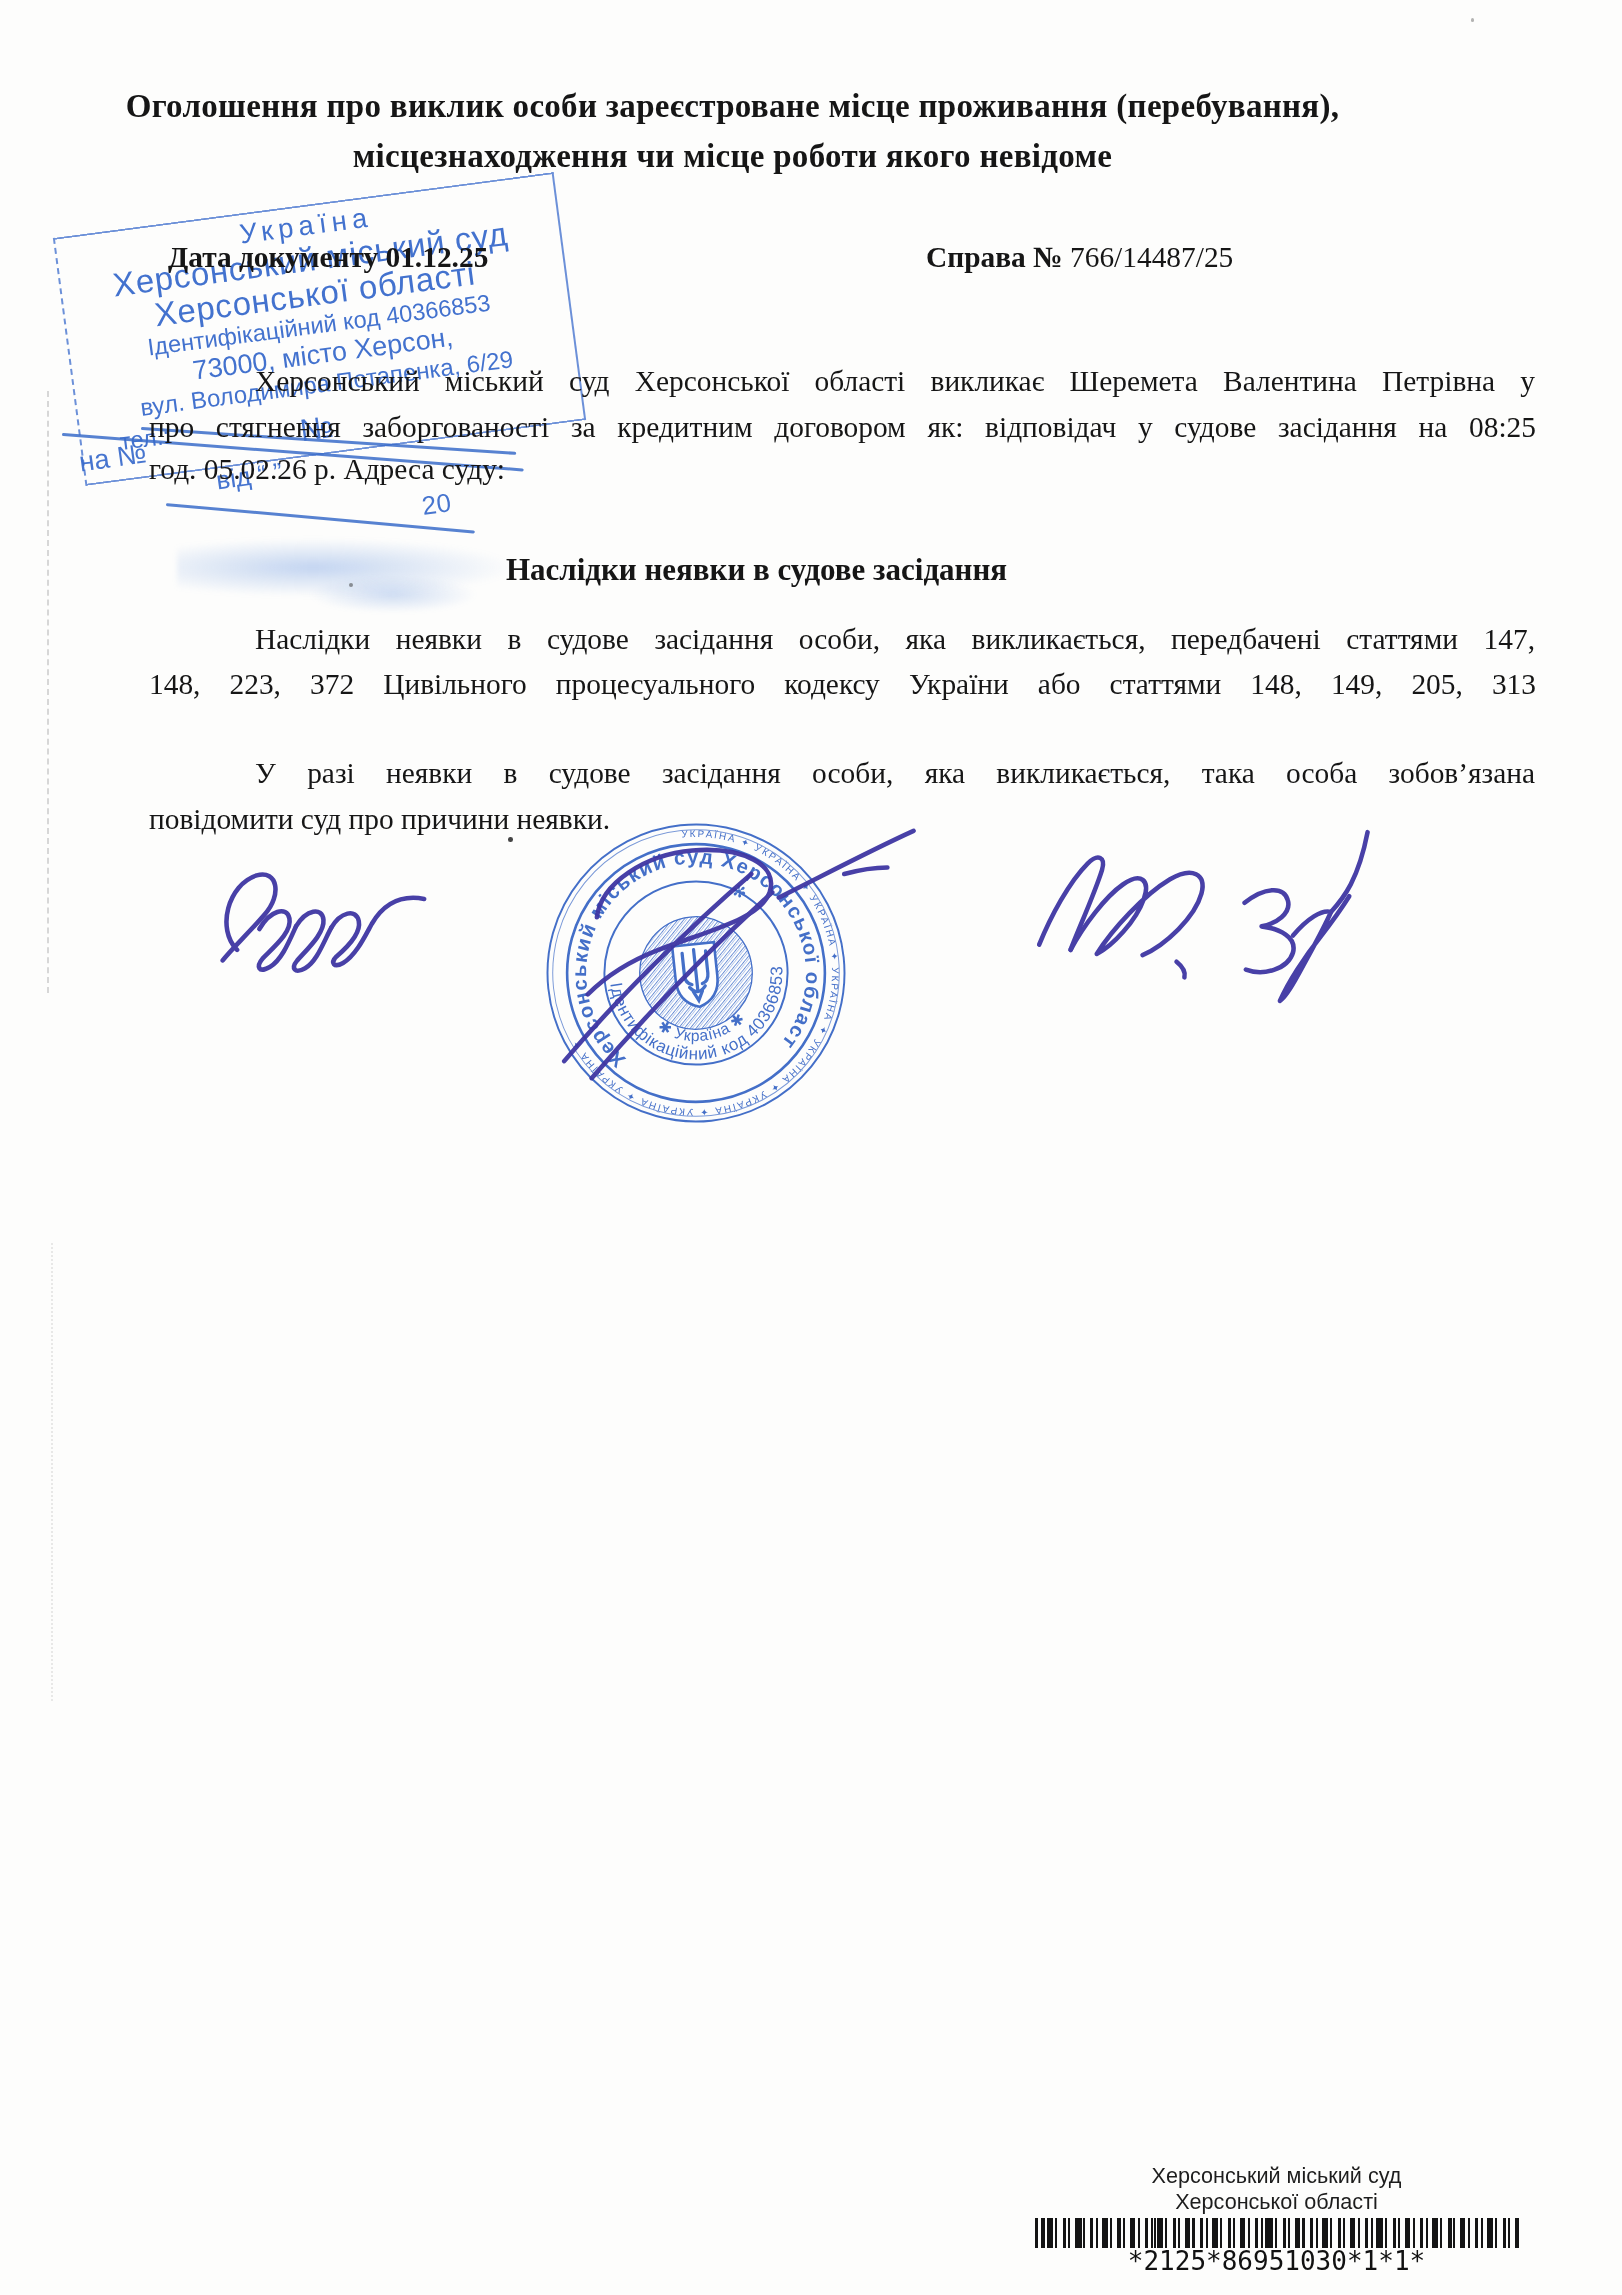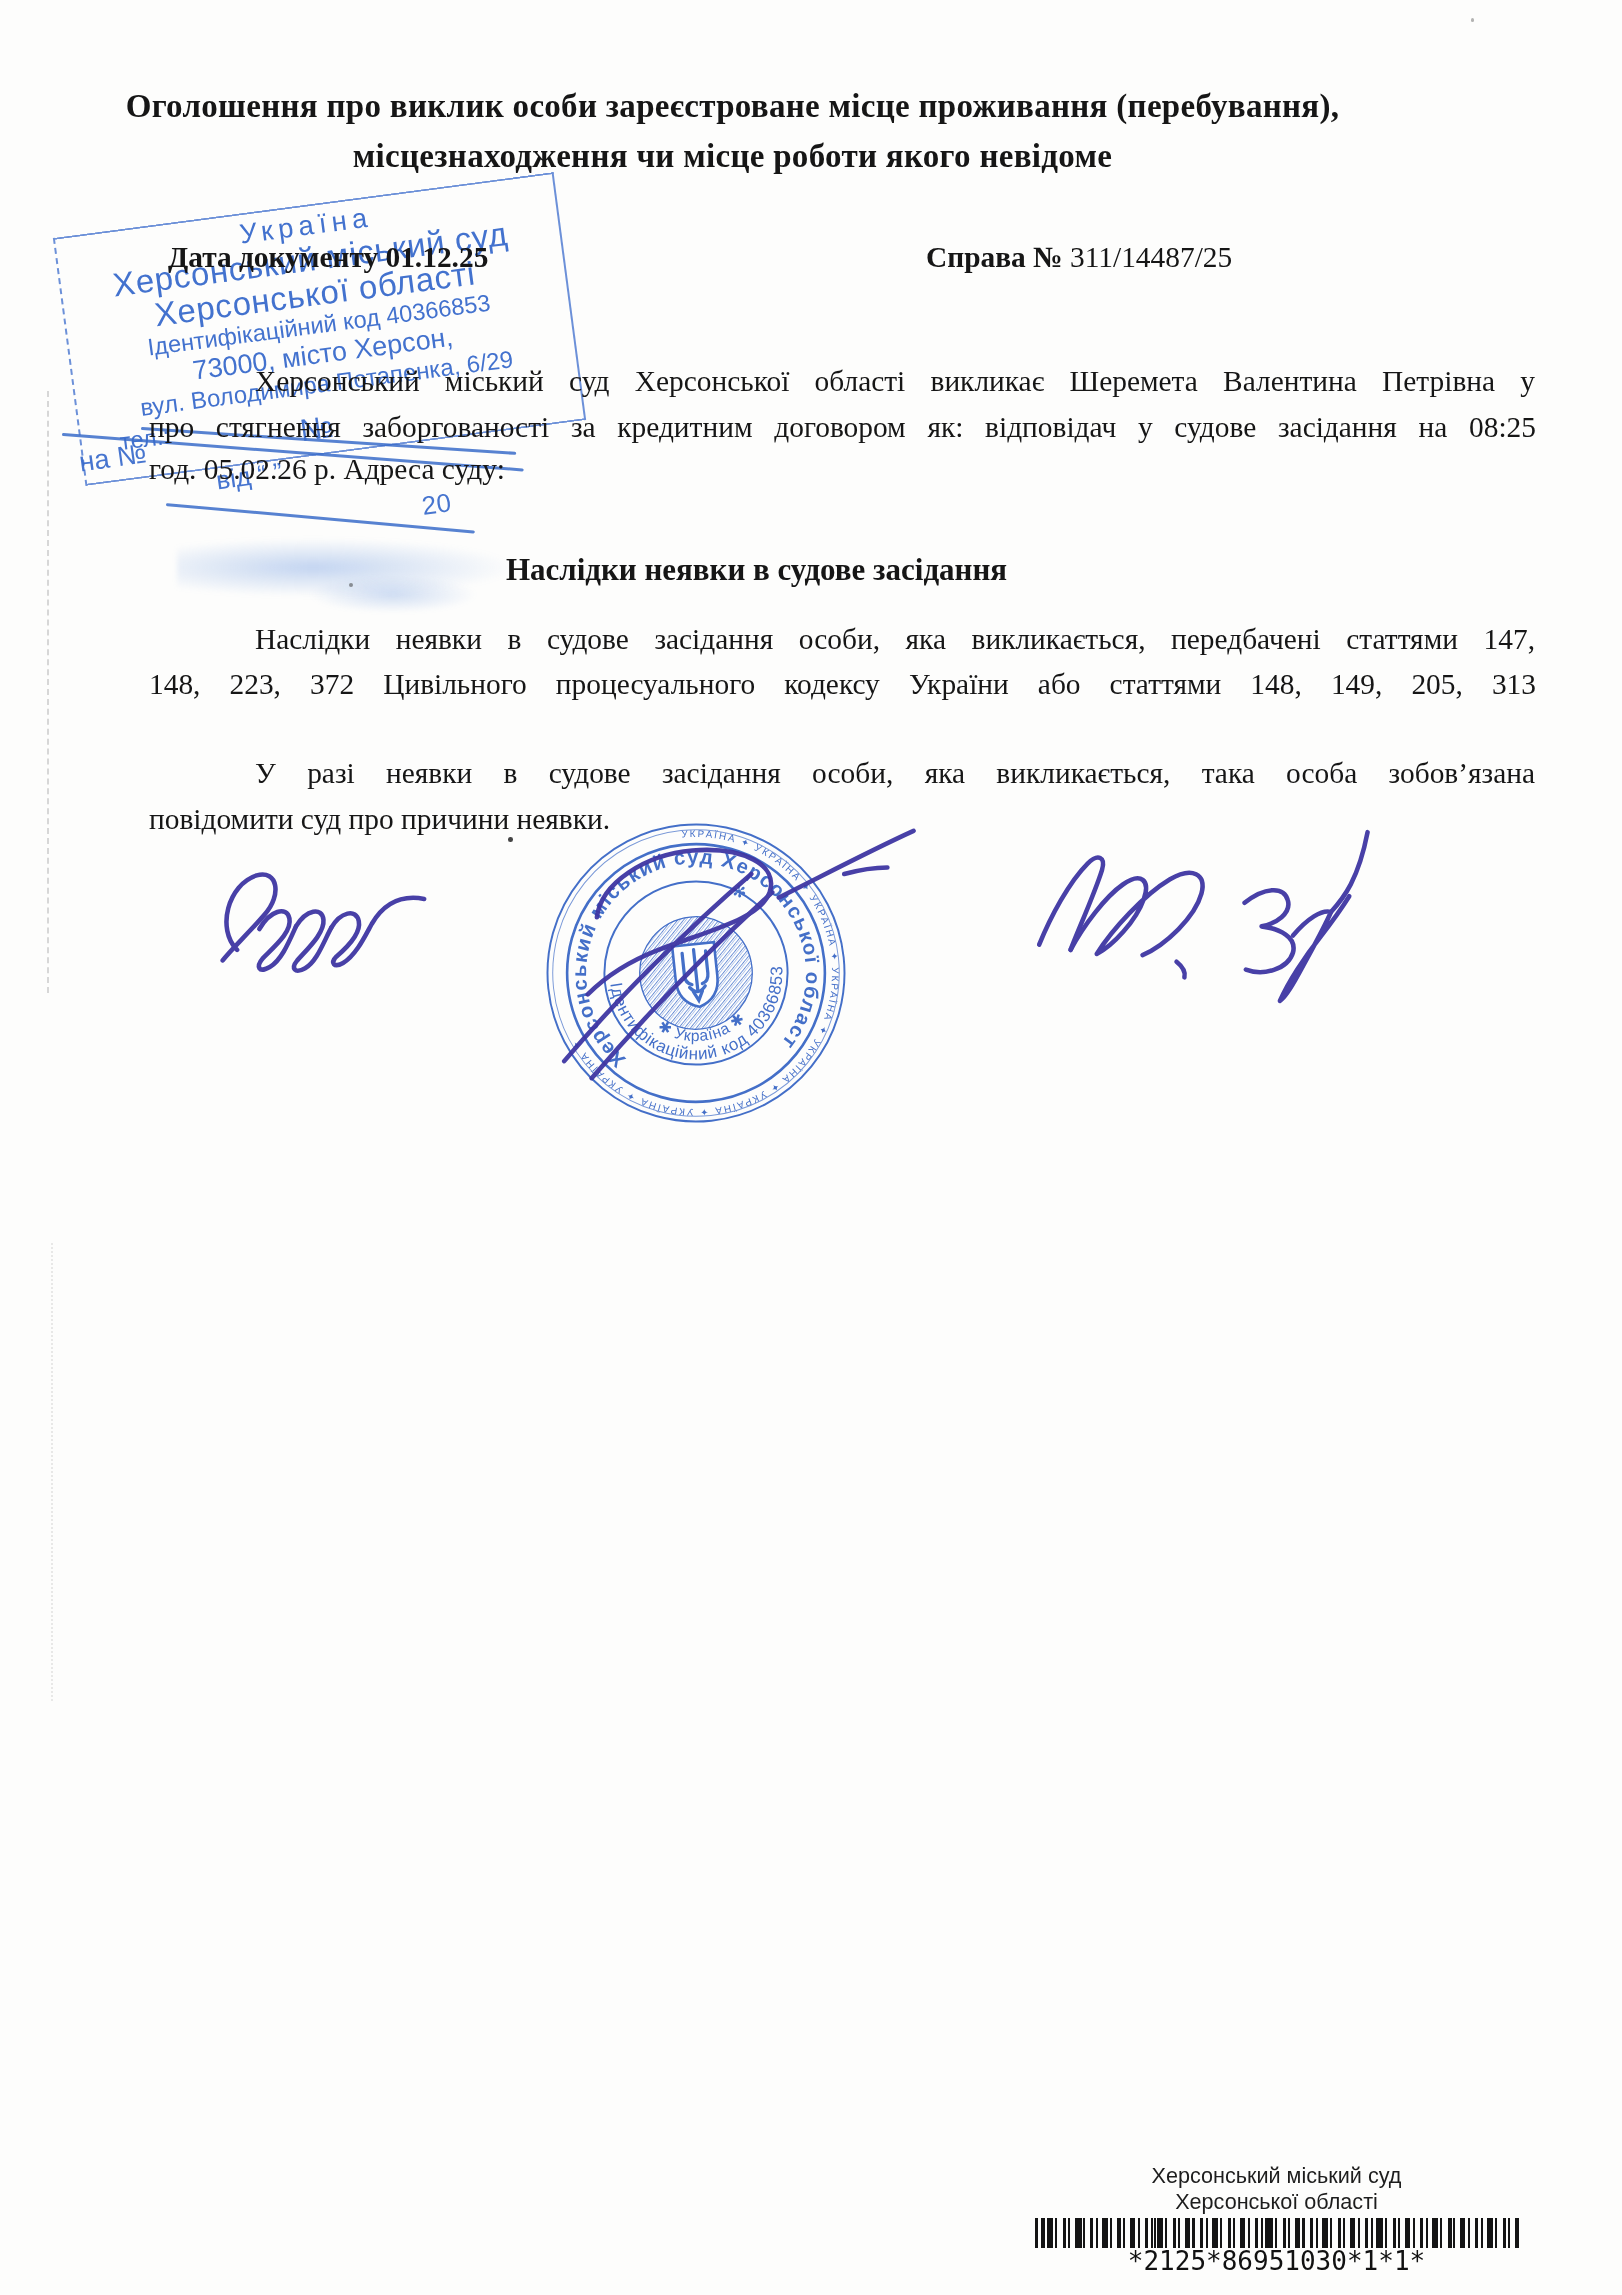--- a/index.html
+++ b/index.html
@@ -117,21 +117,21 @@
   <div class="stamp-line" style="left:166px;top:503px;width:310px;transform:rotate(5.1deg);"></div>
   <div class="smudge"></div>
   <div class="smudge2"></div>
 
   <div class="abs title">
     <div>Оголошення про виклик особи зареєстроване місце проживання (перебування),</div>
     <div>місцезнаходження чи місце роботи якого невідоме</div>
   </div>
 
   <div class="abs meta-date">Дата документу 01.12.25</div>
-  <div class="abs meta-case"><span class="lbl">Справа №</span>&nbsp;<span>311/14487/25</span></div>
+  <div class="abs meta-case"><span class="lbl">Справа №</span>&nbsp;<span>766/14487/25</span></div>
 
   <div class="abs bodyline just" style="left:255px;top:364px;width:1280px;">Херсонський міський суд Херсонської області викликає Шеремета Валентина Петрівна у</div>
   <div class="abs bodyline just" style="left:149px;top:410px;width:1387px;">про стягнення заборгованості за кредитним договором  як: відповідач у судове засідання  на  08:25</div>
   <div class="abs bodyline" style="left:149px;top:452px;">год. 05.02.26 р. Адреса суду:</div>
 
   <div class="abs heading">Наслідки неявки в судове засідання</div>
 
   <div class="abs bodyline just" style="left:255px;top:622px;width:1280px;">Наслідки неявки в судове засідання особи, яка викликається, передбачені статтями 147,</div>
   <div class="abs bodyline just" style="left:149px;top:667px;width:1387px;">148, 223, 372 Цивільного процесуального кодексу України або статтями 148, 149, 205, 313</div>
   <div class="abs bodyline just" style="left:255px;top:756px;width:1280px;">У разі неявки в судове засідання особи, яка викликається, така особа зобов’язана</div>

